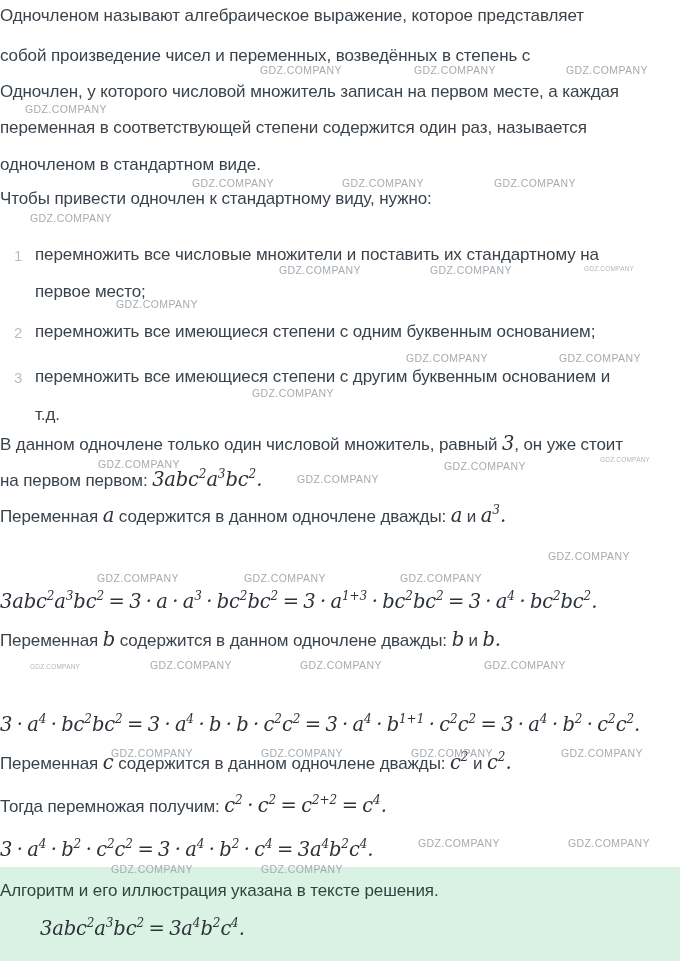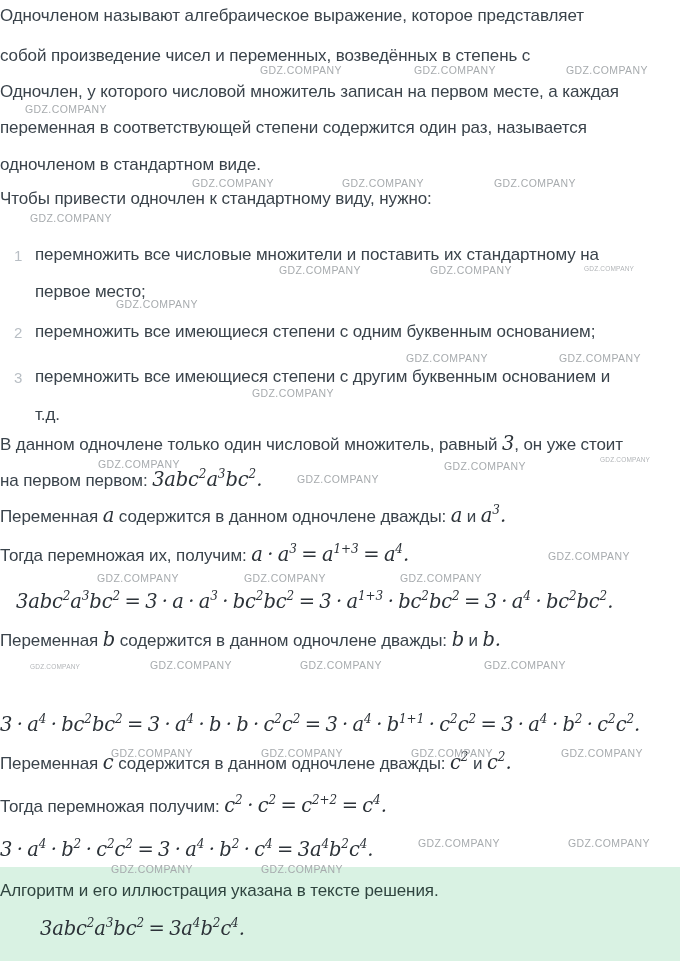--- a/index.html
+++ b/index.html
@@ -85,22 +85,21 @@
       <div class="line" style="top: 188px; left: 0px;"><span class="txt">Чтобы привести одночлен к стандартному виду, нужно:</span></div>
       <div class="line" style="top: 154px; left: 0px;"><span class="txt">одночленом в стандартном виде.</span></div>
       <div class="line" style="top: 244px; left: 35px;"><span class="marker">1</span><span class="txt">перемножить все числовые множители и поставить их стандартному на</span></div>
       <div class="line" style="top: 281px; left: 35px;"><span class="txt">первое место;</span></div>
       <div class="line" style="top: 321px; left: 35px;"><span class="marker">2</span><span class="txt">перемножить все имеющиеся степени с одним буквенным основанием;</span></div>
       <div class="line" style="top: 366px; left: 35px;"><span class="marker">3</span><span class="txt">перемножить все имеющиеся степени с другим буквенным основанием и</span></div>
       <div class="line" style="top: 404px; left: 35px;"><span class="txt">т.д.</span></div>
       <div class="line" style="top: 433px; left: 0px;"><span class="txt">В данном одночлене только один числовой множитель, равный </span><span class="math">3</span><span class="txt">, он уже стоит</span></div>
       <div class="line" style="top: 469px; left: 0px;"><span class="txt">на первом первом: </span><span class="math">3abc<sup>2</sup>a<sup>3</sup>bc<sup>2</sup>.</span></div>
       <div class="line" style="top: 505px; left: 0px;"><span class="txt">Переменная </span><span class="math">a</span><span class="txt"> содержится в данном одночлене дважды: </span><span class="math">a</span><span class="txt"> и </span><span class="math">a<sup>3</sup>.</span></div>
-      <div class="line" style="top: 544px; left: 0px;"><span class="txt">Тогда перемножая их, получим: </span><span class="math">a · a<sup>3</sup> = a<sup>1+3</sup> = a<sup>4</sup>.</span></div>
-      <div class="line" style="top: 591px; left: 16px;"><span class="math">3abc<sup>2</sup>a<sup>3</sup>bc<sup>2</sup> = 3 · a · a<sup>3</sup> · bc<sup>2</sup>bc<sup>2</sup> = 3 · a<sup>1+3</sup> · bc<sup>2</sup>bc<sup>2</sup> = 3 · a<sup>4</sup> · bc<sup>2</sup>bc<sup>2</sup>.</span></div>
+      <div class="line" style="top: 591px; left: 0px;"><span class="math">3abc<sup>2</sup>a<sup>3</sup>bc<sup>2</sup> = 3 · a · a<sup>3</sup> · bc<sup>2</sup>bc<sup>2</sup> = 3 · a<sup>1+3</sup> · bc<sup>2</sup>bc<sup>2</sup> = 3 · a<sup>4</sup> · bc<sup>2</sup>bc<sup>2</sup>.</span></div>
       <div class="line" style="top: 629px; left: 0px;"><span class="txt">Переменная </span><span class="math">b</span><span class="txt"> содержится в данном одночлене дважды: </span><span class="math">b</span><span class="txt"> и </span><span class="math">b.</span></div>
       <div class="line" style="top: 714px; left: 0px;"><span class="math">3 · a<sup>4</sup> · bc<sup>2</sup>bc<sup>2</sup> = 3 · a<sup>4</sup> · b · b · c<sup>2</sup>c<sup>2</sup> = 3 · a<sup>4</sup> · b<sup>1+1</sup> · c<sup>2</sup>c<sup>2</sup> = 3 · a<sup>4</sup> · b<sup>2</sup> · c<sup>2</sup>c<sup>2</sup>.</span></div>
       <div class="line" style="top: 752px; left: 0px;"><span class="txt">Переменная </span><span class="math">c</span><span class="txt"> содержится в данном одночлене дважды: </span><span class="math">c<sup>2</sup></span><span class="txt"> и </span><span class="math">c<sup>2</sup>.</span></div>
       <div class="line" style="top: 795px; left: 0px;"><span class="txt">Тогда перемножая получим: </span><span class="math">c<sup>2</sup> · c<sup>2</sup> = c<sup>2+2</sup> = c<sup>4</sup>.</span></div>
       <div class="line" style="top: 839px; left: 0px;"><span class="math">3 · a<sup>4</sup> · b<sup>2</sup> · c<sup>2</sup>c<sup>2</sup> = 3 · a<sup>4</sup> · b<sup>2</sup> · c<sup>4</sup> = 3a<sup>4</sup>b<sup>2</sup>c<sup>4</sup>.</span></div>
       <div class="line hl-line" style="top: 880px; left: 0px;"><span class="txt">Алгоритм и его иллюстрация указана в тексте решения.</span></div>
       <div class="line hl-line" style="top: 918px; left: 0px; margin-left: 40px;"><span class="math">3abc<sup>2</sup>a<sup>3</sup>bc<sup>2</sup> = 3a<sup>4</sup>b<sup>2</sup>c<sup>4</sup>.</span></div>
     </div>
 </div>
 

